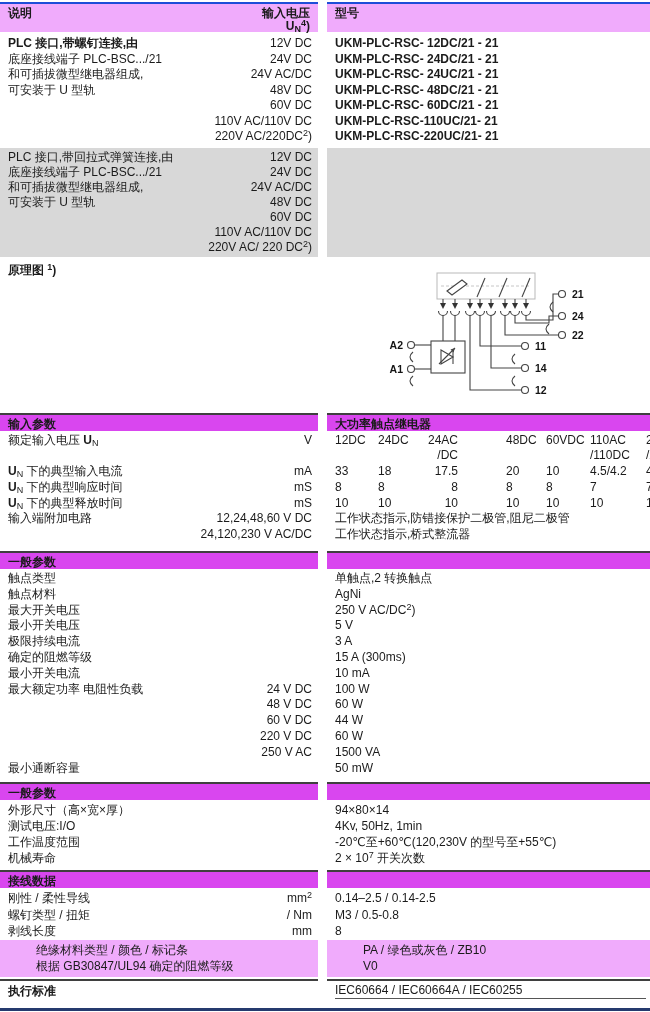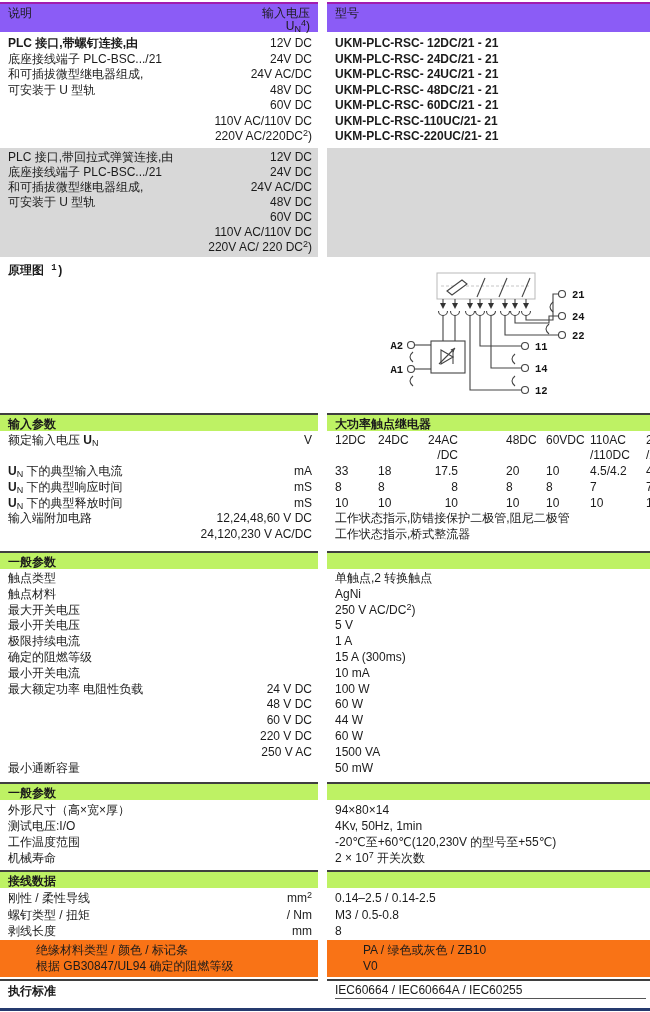--- a/index.html
+++ b/index.html
@@ -2,25 +2,25 @@
 <html><head>
 <meta charset="utf-8">
 <style>
   html,body{margin:0;padding:0;background:#fff;}
   .page{position:relative;width:650px;height:1012px;background:#fff;overflow:hidden;
         font-family:"Liberation Sans","DejaVu Sans",sans-serif;font-size:12px;color:#1b1b1b;}
   .row{display:flex;align-items:stretch;}
   .col-l{width:318px;flex:none;box-sizing:border-box;padding-left:8px;padding-right:6px;}
   .gut{width:9px;flex:none;}
   .col-r{width:323px;flex:none;box-sizing:border-box;padding-left:8px;padding-right:4px;}
-  .bar{background:#bef264;border-top:2px solid #3f3f3f;font-weight:bold;
+  .bar{background:#d946ef;border-top:2px solid #3f3f3f;font-weight:bold;
        padding:3px 8px 0 8px;height:18px;box-sizing:border-box;line-height:13px;}
   .bar.empty{padding:0;}
-  .hdr{background:#8b5cf6;border-top:2px solid #a21caf;height:30px;box-sizing:border-box;
-       padding:3px 8px 0 8px;line-height:13px;}
+  .hdr{background:#f0abfc;border-top:2px solid #1d4ed8;height:30px;box-sizing:border-box;
+       padding:3px 8px 0 8px;line-height:13px;font-weight:bold;}
   .hdr .r2{text-align:right;}
   .hdr .r1{display:flex;}
   .hdr .r1 .lft{flex:1;}
   .ln{line-height:15.5px;white-space:nowrap;}
   .ln15{line-height:15px;white-space:nowrap;}
   .pair{display:flex;}
   .pair .desc{flex:none;}
   .pair .volts{flex:1;text-align:right;}
   .pair .desc .ln:first-child{font-weight:bold;}
   .model{font-weight:bold;}
@@ -33,23 +33,23 @@
   .lh165{line-height:16.5px;align-items:flex-end;}
   .rtbl-row{display:flex;white-space:nowrap;}
   .rc{flex:none;}
   .rc:nth-child(1){width:43px;}.rc:nth-child(2){width:44px;}.rc:nth-child(3){width:36px;text-align:right;}
   .rc:nth-child(4){width:40px;margin-left:48px;}.rc:nth-child(5){width:44px;}.rc:nth-child(6){width:56px;}
   .rc:nth-child(7){flex:1;}
   sup{font-size:9px;vertical-align:4px;line-height:0;}
   sub{font-size:9px;vertical-align:-2px;line-height:0;}
   .m-t2{margin-top:2px;}.m-t3{margin-top:3px;}.m-t4{margin-top:4px;}
   .m-t6{margin-top:6px;}.m-t8{margin-top:8px;}
-  .schematic-row{height:150px;font-family:Liberation Mono, monospace;}
+  .schematic-row{height:150px;}
   .sch-label{font-weight:bold;padding-top:5px;}
-  .grayband .col-l,.grayband .col-r{background:#f97316;padding-top:2px;padding-bottom:2px;padding-left:36px;}
+  .grayband .col-l,.grayband .col-r{background:#f0abfc;padding-top:2px;padding-bottom:2px;padding-left:36px;}
   .std .col-l,.std .col-r{border-top:2px solid #3f3f3f;padding-top:2px;}
   .std-title{font-weight:bold;line-height:16px;}
   .std-val{line-height:15px;border-bottom:1px solid #555;white-space:nowrap;}
   .footer-line{position:absolute;left:0;right:0;bottom:1px;height:3px;background:#253a6e;}
   svg text{font-family:inherit;font-weight:bold;font-size:10.5px;fill:#141414;}
 </style>
 </head>
 <body>
 
 <div class="page">
@@ -383,21 +383,21 @@
           <span class="plabel">最小通断容量</span>
           <span class="pval"></span>
         </div>
     </div>
     <div class="gut"></div>
     <div class="col-r">
       <div class="lh158">单触点,2 转换触点</div>
       <div class="lh158">AgNi</div>
       <div class="lh158">250 V AC/DC<sup>2</sup>)</div>
       <div class="lh158">5 V</div>
-      <div class="lh158">1 A</div>
+      <div class="lh158">3 A</div>
       <div class="lh158">15 A (300ms)</div>
       <div class="lh158">10 mA</div>
       <div class="lh158">100 W</div>
       <div class="lh158">60 W</div>
       <div class="lh158">44 W</div>
       <div class="lh158">60 W</div>
       <div class="lh158">1500 VA</div>
       <div class="lh158">50 mW</div>
     </div>
   </div>

